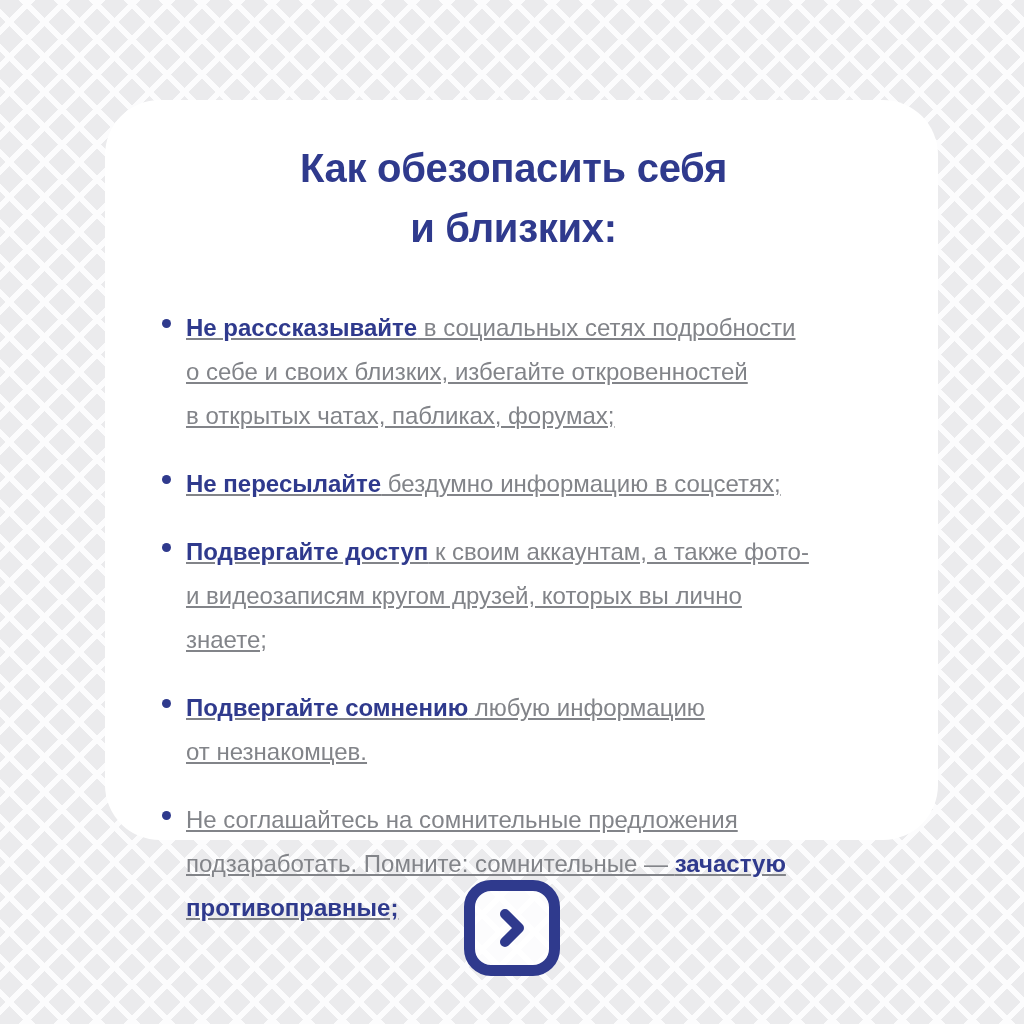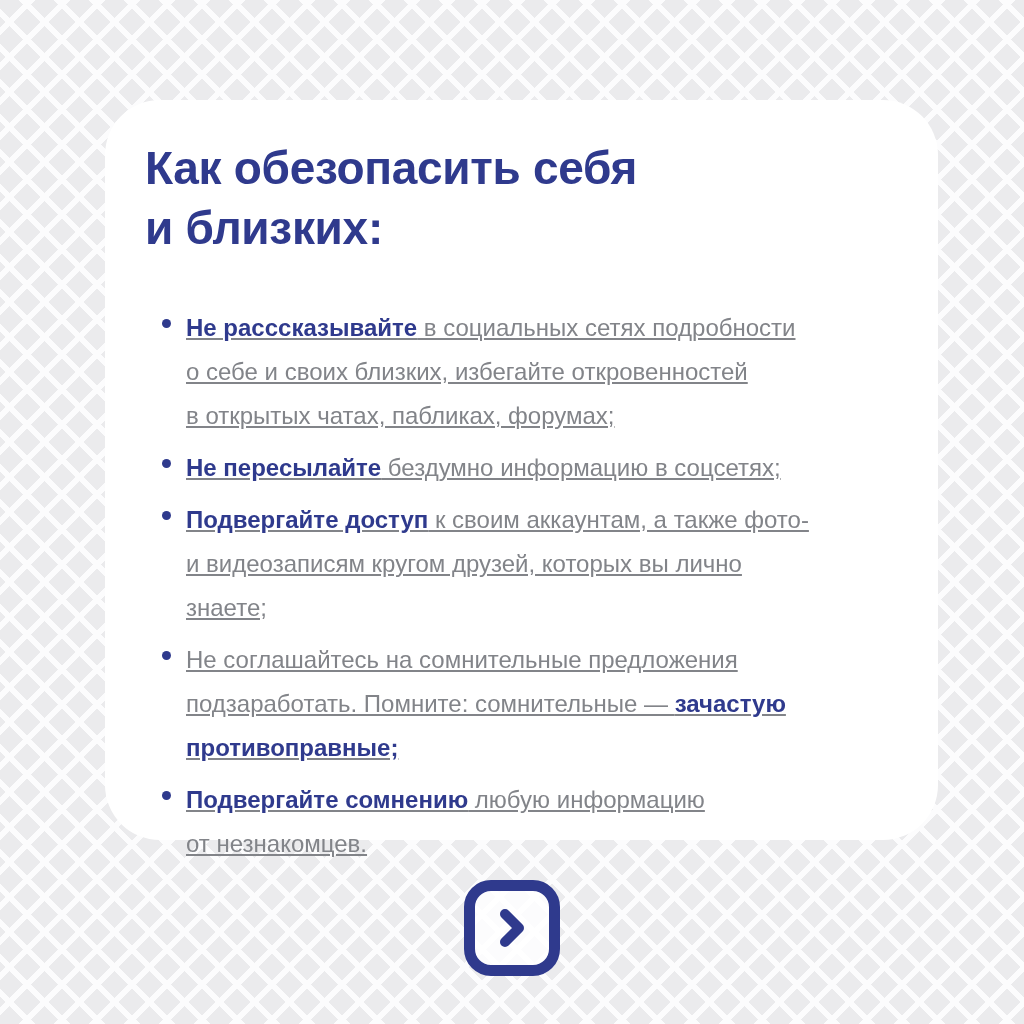--- a/index.html
+++ b/index.html
@@ -27,42 +27,43 @@
   }
   .card{
     position: absolute;
     left: 105px; top: 100px;
     width: 833px; height: 740px;
     background: var(--card-bg);
     border-radius: 55px;
     padding: 38px 56px 0 40px;
   }
   .title{
-    font-size: 46px;
+    font-size: 40px;
     line-height: 60px;
     font-weight: bold;
     color: var(--accent);
     letter-spacing: -0.3px;
     white-space: pre-line;
+    text-align: center;
   }
   ul.safety-list{
     list-style: none;
     margin-top: 48px;
     margin-left: 17px;
   }
   ul.safety-list li{
     position: relative;
     padding-left: 24px;
     font-size: 24px;
     line-height: 44px;
     color: var(--body-gray);
     white-space: pre-line;
     text-decoration: underline;
   }
-  ul.safety-list li + li{ margin-top: 8px; }
+  ul.safety-list li + li{ margin-top: 24px; }
   .bullet-dot{
     position: absolute;
     left: 0; top: 13px;
     width: 9px; height: 9px;
     border-radius: 50%;
     background: var(--accent);
   }
   .seg-bold{
     font-weight: bold;
     color: var(--accent);
@@ -90,25 +91,25 @@
 и близких:</h1>
 
   <ul class="safety-list">
       <li><span class="bullet-dot"></span><span class="seg-bold">Не расссказывайте</span><span class="seg"> в социальных сетях подробности
 о себе и своих близких, избегайте откровенностей
 в открытых чатах, пабликах, форумах;</span></li>
       <li><span class="bullet-dot"></span><span class="seg-bold">Не пересылайте</span><span class="seg"> бездумно информацию в соцсетях;</span></li>
       <li><span class="bullet-dot"></span><span class="seg-bold">Подвергайте доступ</span><span class="seg"> к своим аккаунтам, а также фото-
 и видеозаписям кругом друзей, которых вы лично
 знаете;</span></li>
+      <li><span class="bullet-dot"></span><span class="seg-bold">Подвергайте сомнению</span><span class="seg"> любую информацию
+от незнакомцев.</span></li>
       <li><span class="bullet-dot"></span><span class="seg">Не соглашайтесь на сомнительные предложения
 подзаработать. Помните: сомнительные — </span><span class="seg-bold">зачастую
 противоправные;</span></li>
-      <li><span class="bullet-dot"></span><span class="seg-bold">Подвергайте сомнению</span><span class="seg"> любую информацию
-от незнакомцев.</span></li>
     </ul>
 </main>
 
 <button class="next-button">
   <span>
     <svg width="34" height="44" viewBox="0 0 34 44" fill="none" xmlns="http://www.w3.org/2000/svg">
       <path d="M10 8 L24 22 L10 36" stroke="#2f3a8d" stroke-width="10" stroke-linecap="round" stroke-linejoin="round"></path>
     </svg>
   </span>
 </button>

